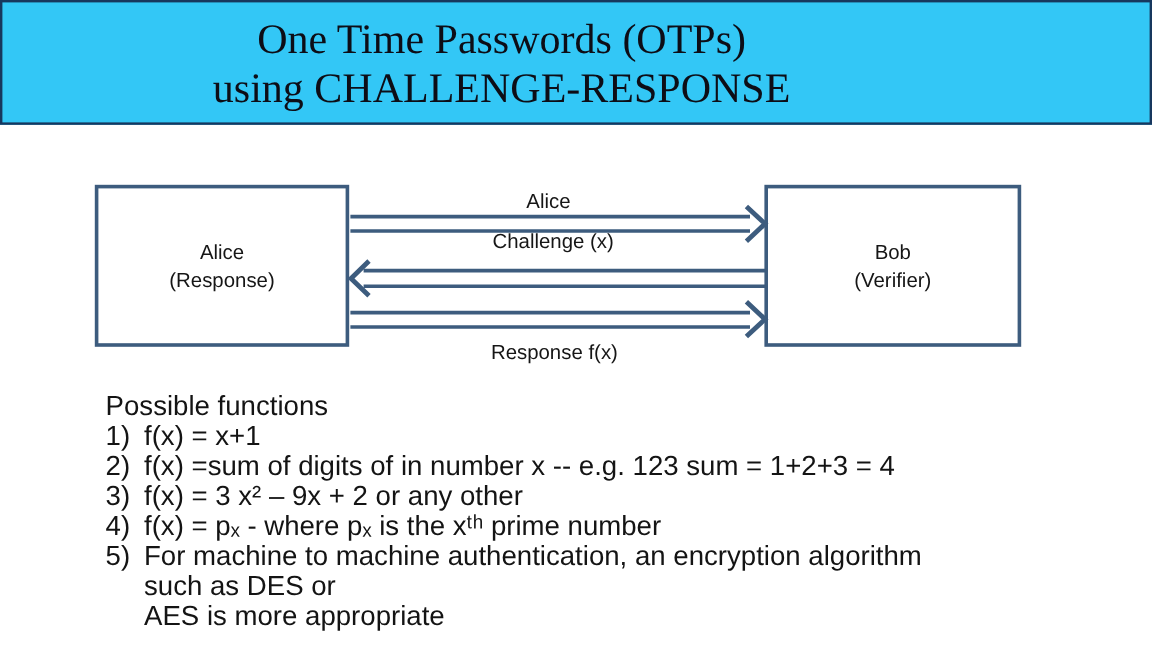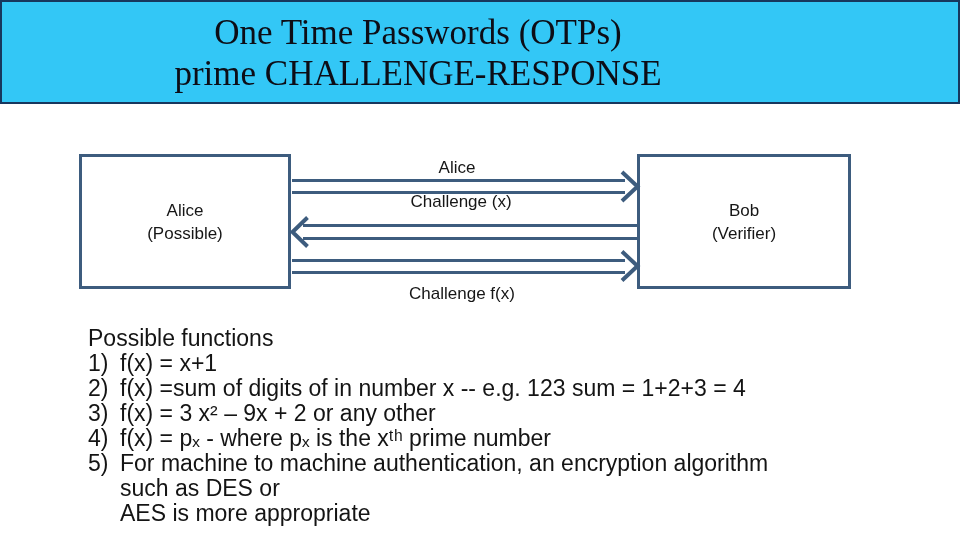--- a/index.html
+++ b/index.html
@@ -93,27 +93,27 @@
   .fn-item .itext { flex: 1; max-width: 700px; white-space: pre-line; }
 </style>
 </head>
 <body>
 
 <div class="slide">
 
   <div class="title-band">
     <div class="title-text">
       <div>One Time Passwords (OTPs)</div>
-      <div>prime CHALLENGE-RESPONSE</div>
+      <div>using CHALLENGE-RESPONSE</div>
     </div>
   </div>
 
   <div class="dbox alice">
     <div>Alice</div>
-    <div>(Possible)</div>
+    <div>(Response)</div>
   </div>
 
   <div class="dbox bob">
     <div>Bob</div>
     <div>(Verifier)</div>
   </div>
 
   <svg class="arrows" viewBox="0 0 960 540" aria-hidden="true">
     <g>
       <path class="shaft" d="M292 180.5 H625"></path>
@@ -127,21 +127,21 @@
     </g>
     <g>
       <path class="shaft" d="M292 260.5 H625"></path>
       <path class="shaft" d="M292 272.5 H625"></path>
       <path class="head" d="M622 251.5 L637.5 266 L622 280.5"></path>
     </g>
   </svg>
 
   <div class="arrow-label label-alice">Alice</div>
   <div class="arrow-label label-challenge">Challenge (x)</div>
-  <div class="arrow-label label-response">Challenge f(x)</div>
+  <div class="arrow-label label-response">Response f(x)</div>
 
   <div class="body-block">
     <div>Possible functions</div>
     <div class="fn-item">
       <span class="num">1)</span>
       <span class="itext">f(x) = x+1</span>
     </div>
     <div class="fn-item">
       <span class="num">2)</span>
       <span class="itext">f(x) =sum of digits of in number x -- e.g. 123 sum = 1+2+3 = 4</span>

